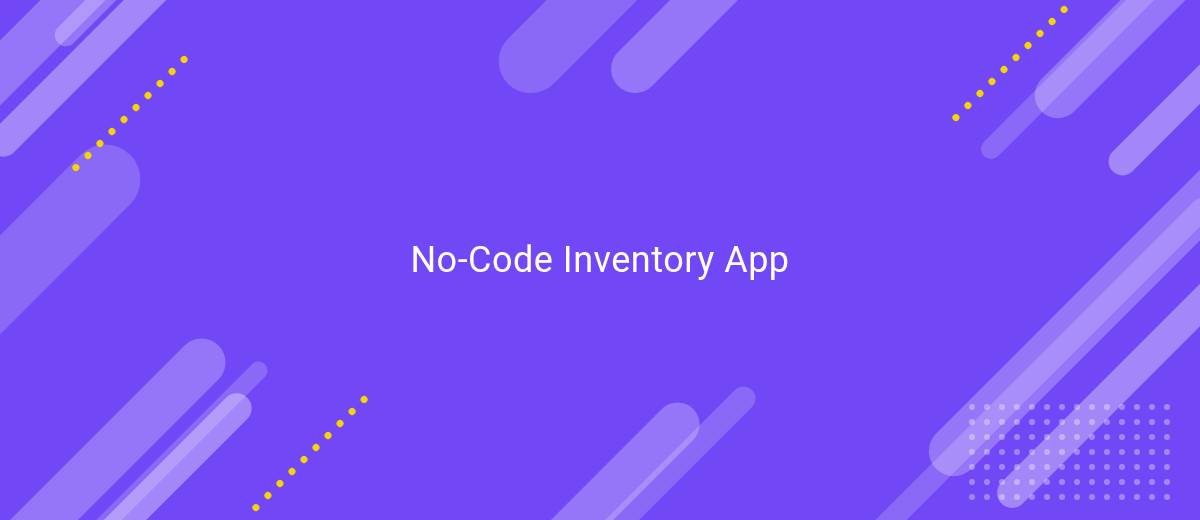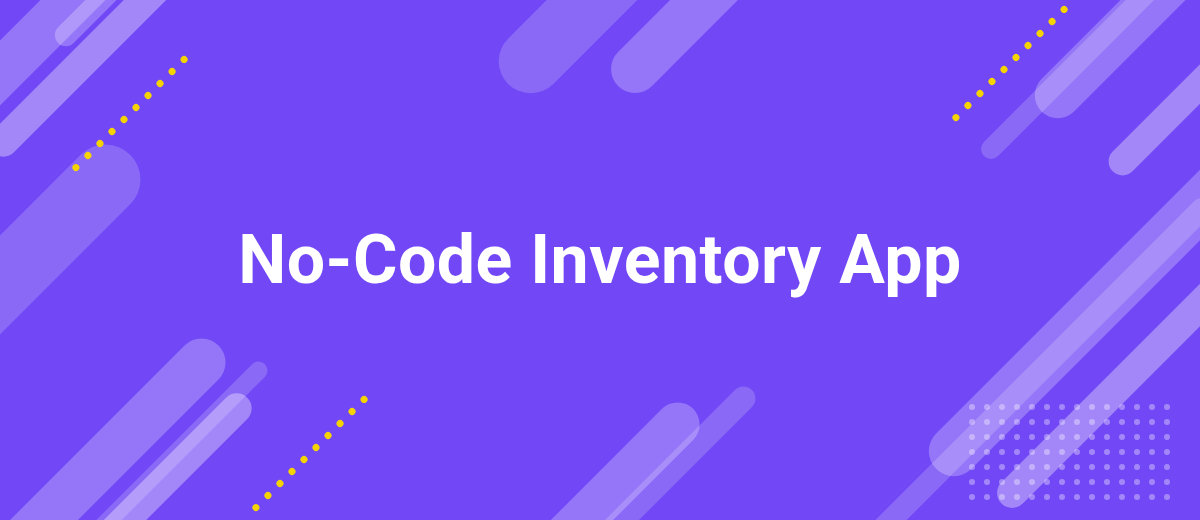--- a/index.html
+++ b/index.html
@@ -26,22 +26,22 @@
   .light { background: rgba(255,255,255,0.25); }
   .lighter { background: rgba(255,255,255,0.35); }
   .faint { background: rgba(255,255,255,0.18); }
 
   .title {
     position: absolute;
     top: 50%;
     left: 50%;
     transform: translate(-50%, -50%);
     color: #ffffff;
-    font-size: 68px;
-    font-weight: 700;
+    font-size: 36px;
+    font-weight: 400;
     white-space: nowrap;
     letter-spacing: 0.5px;
   }
 
   .dot-grid {
     position: absolute;
     display: grid;
     gap: 9px;
   }
   .dot-grid .d {

